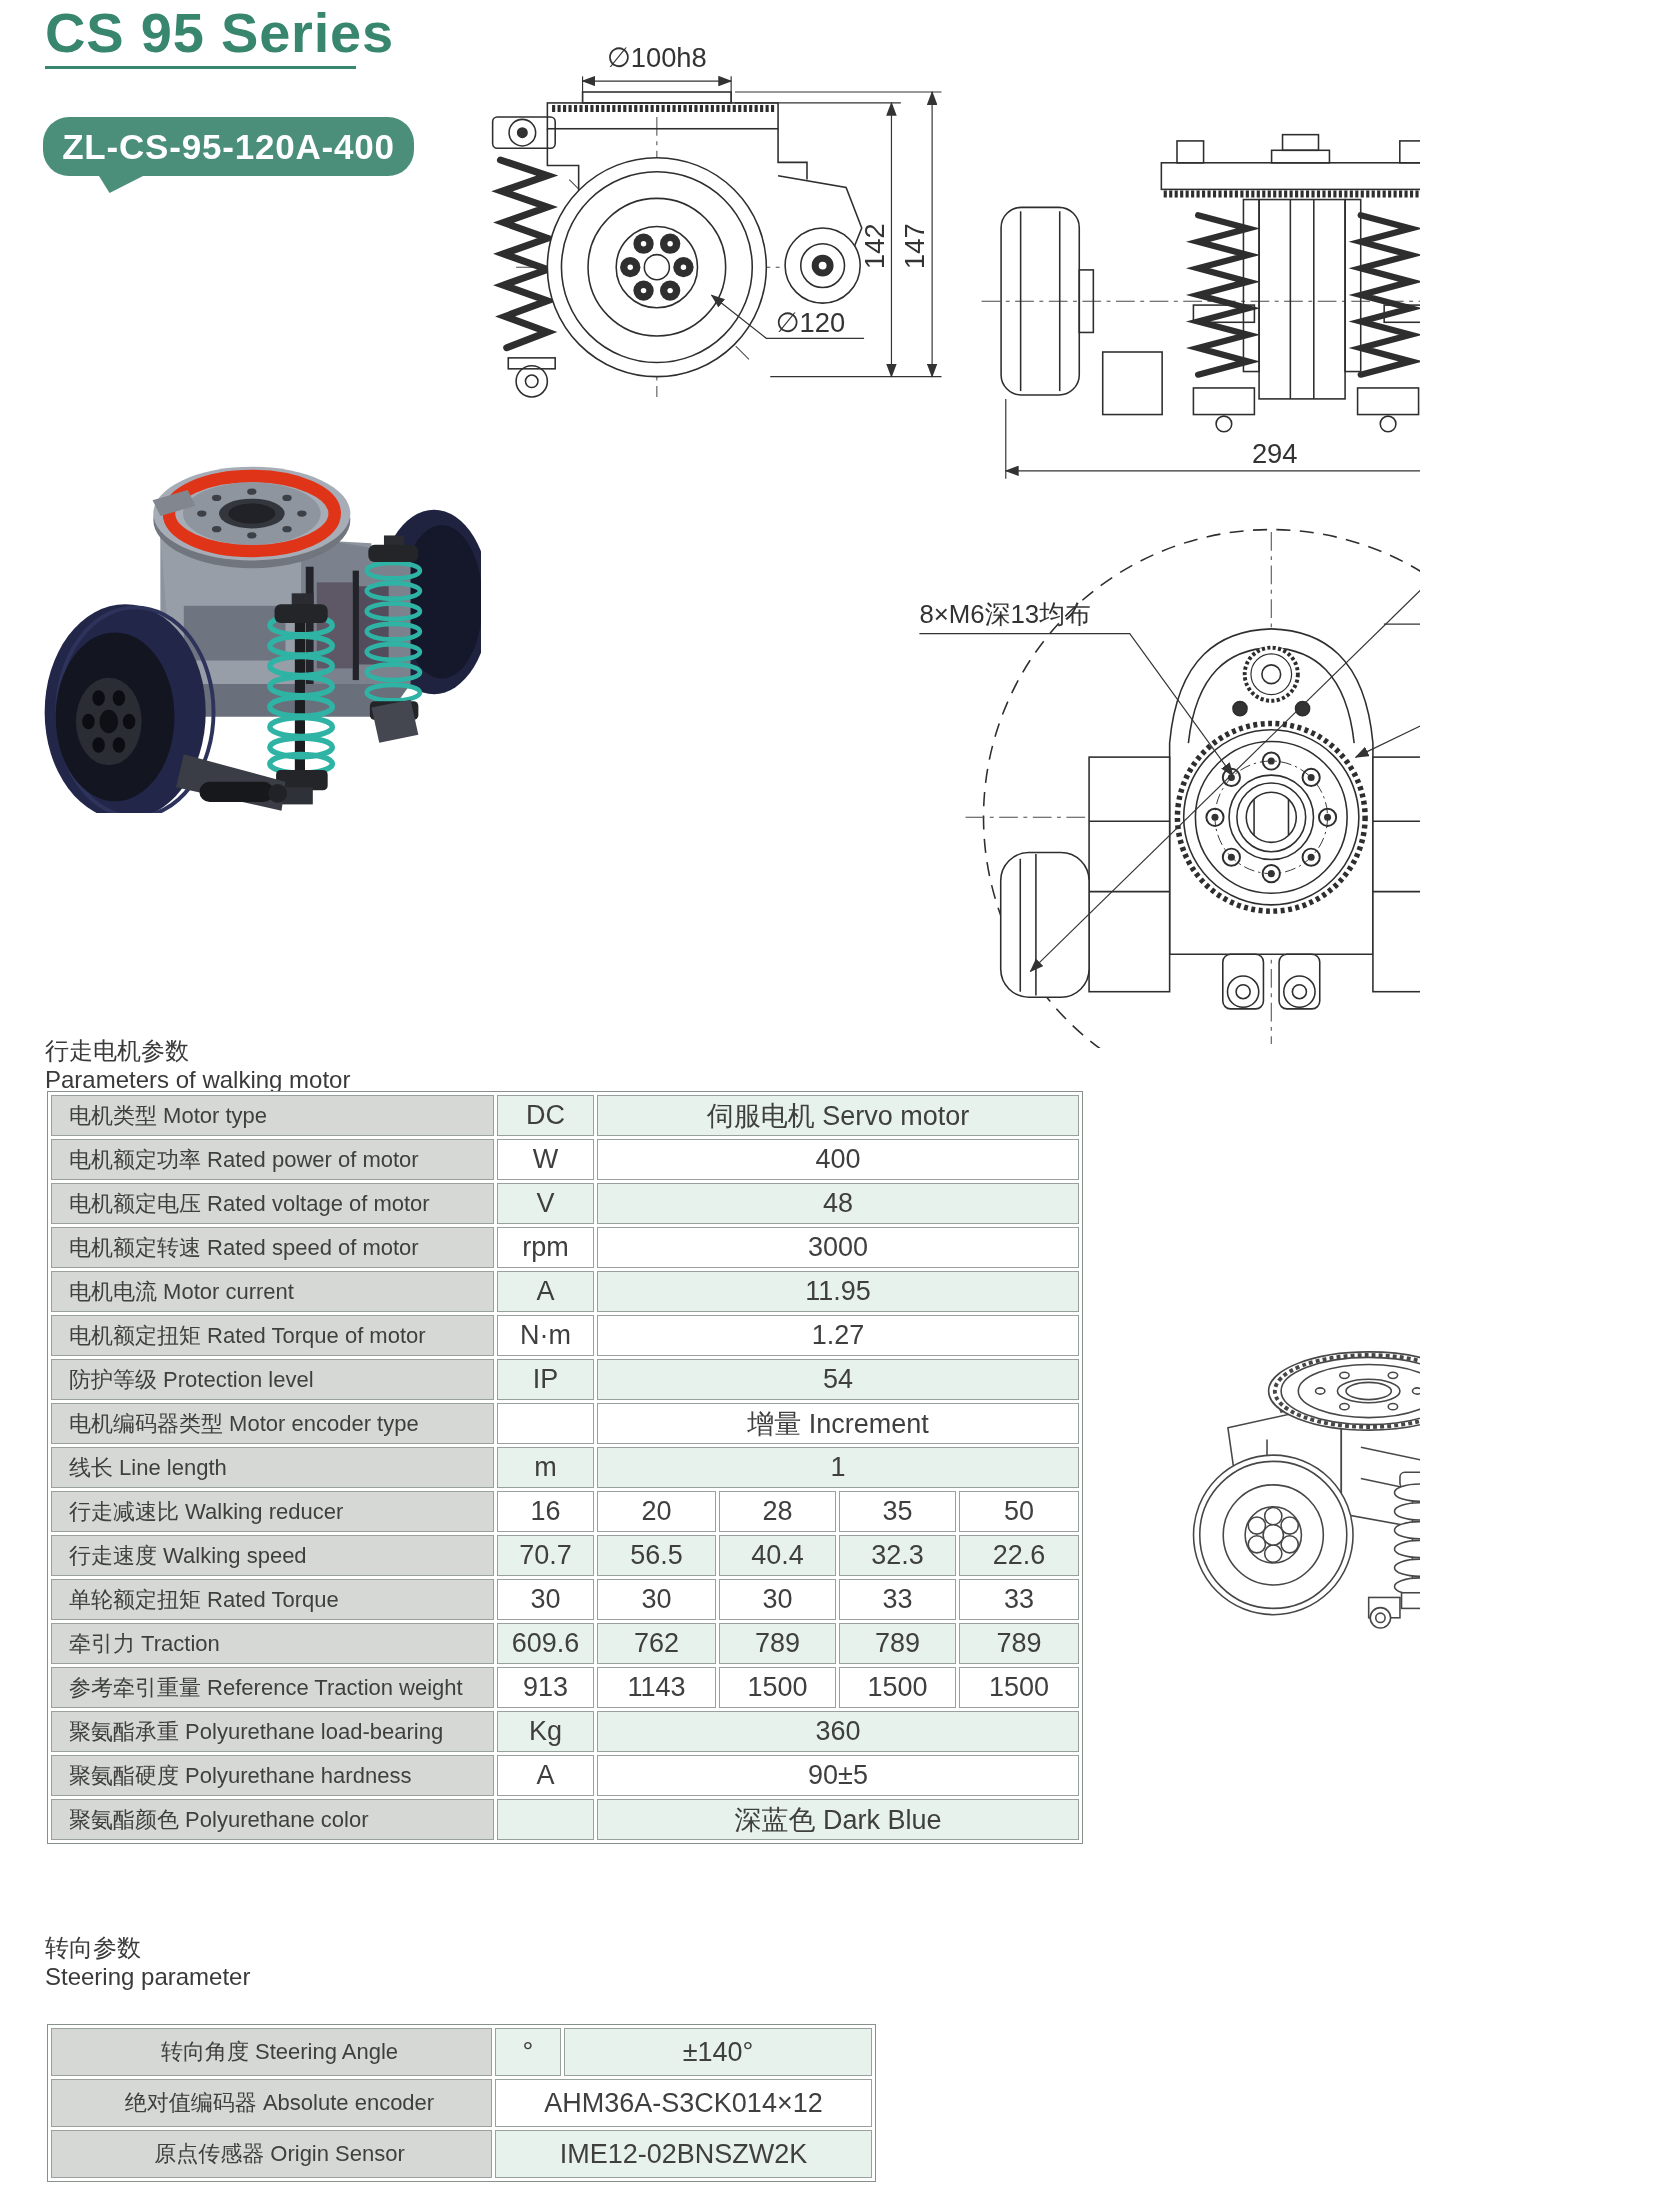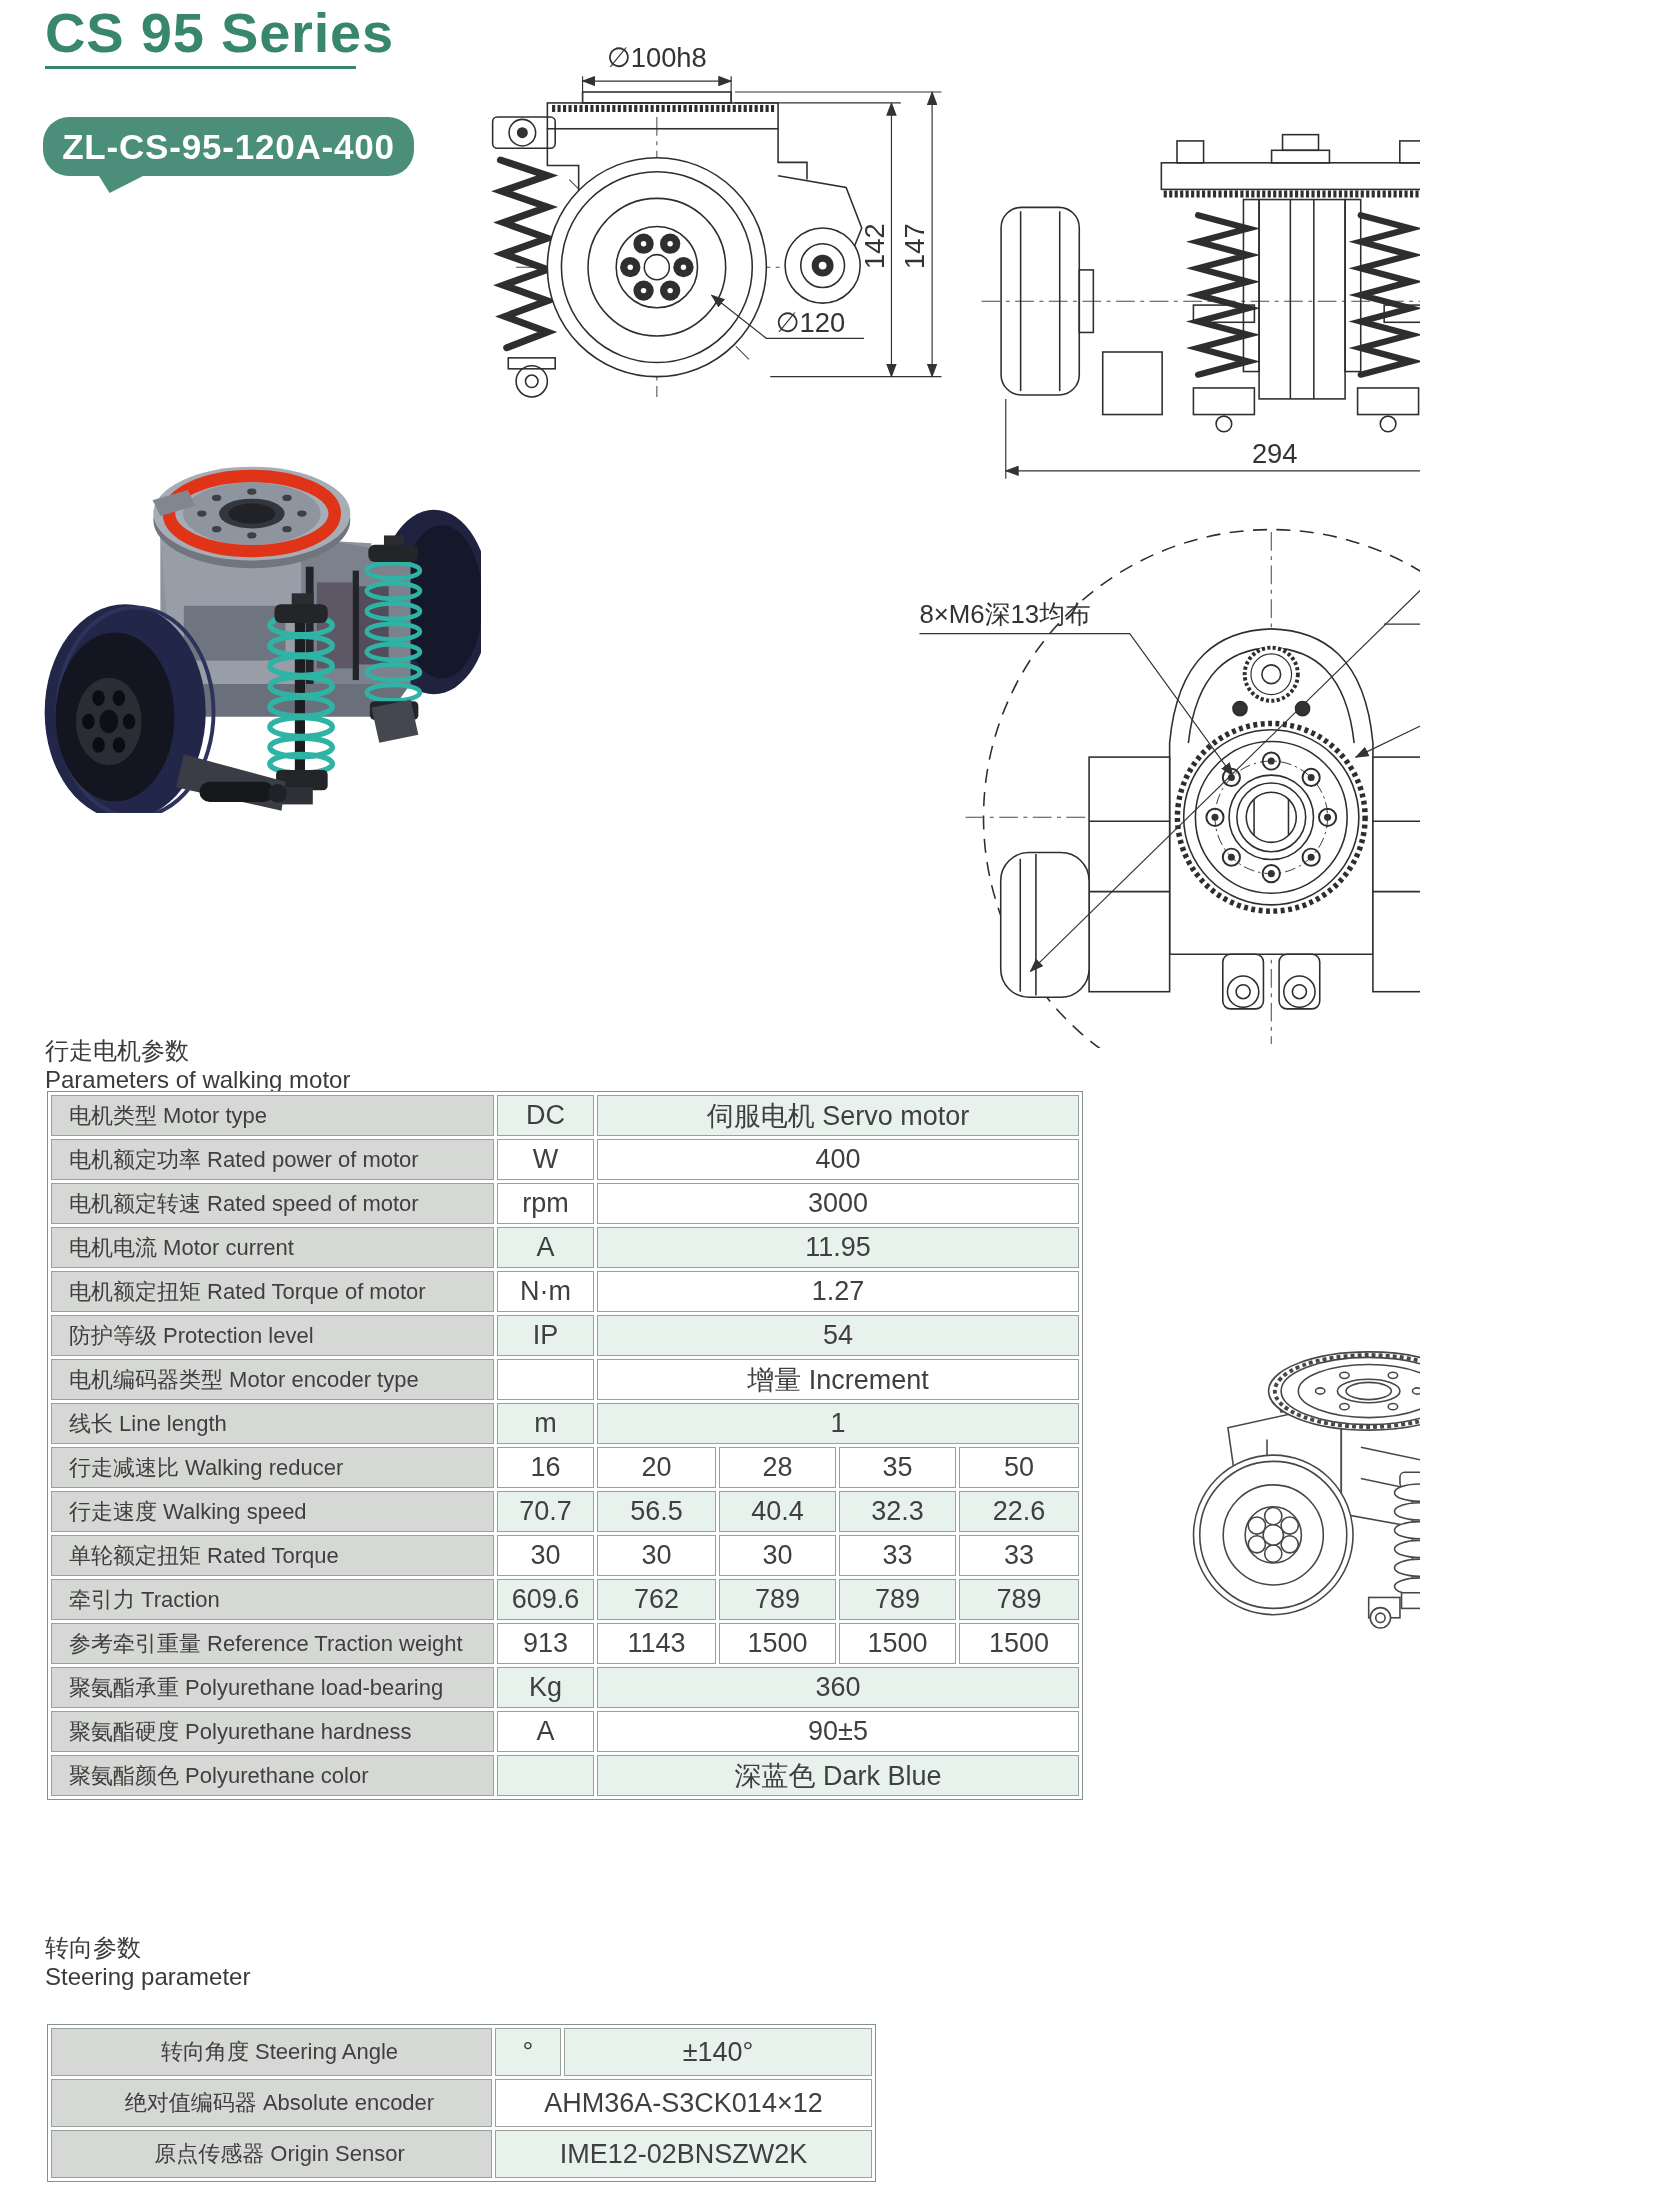--- a/index.html
+++ b/index.html
@@ -413,20 +413,25 @@
           <td class="lbl">电机类型 Motor type</td>
           <td class="c g">DC</td>
           <td class="c g" colspan="4">伺服电机 Servo motor</td>
         </tr>
         <tr>
           <td class="lbl">电机额定功率 Rated power of motor</td>
           <td class="c w">W</td>
           <td class="c w" colspan="4">400</td>
         </tr>
         <tr>
+          <td class="lbl">电机额定电压 Rated voltage of motor</td>
+          <td class="c g">V</td>
+          <td class="c g" colspan="4">48</td>
+        </tr>
+        <tr>
           <td class="lbl">电机额定转速 Rated speed of motor</td>
           <td class="c w">rpm</td>
           <td class="c w" colspan="4">3000</td>
         </tr>
         <tr>
           <td class="lbl">电机电流 Motor current</td>
           <td class="c g">A</td>
           <td class="c g" colspan="4">11.95</td>
         </tr>
         <tr>

